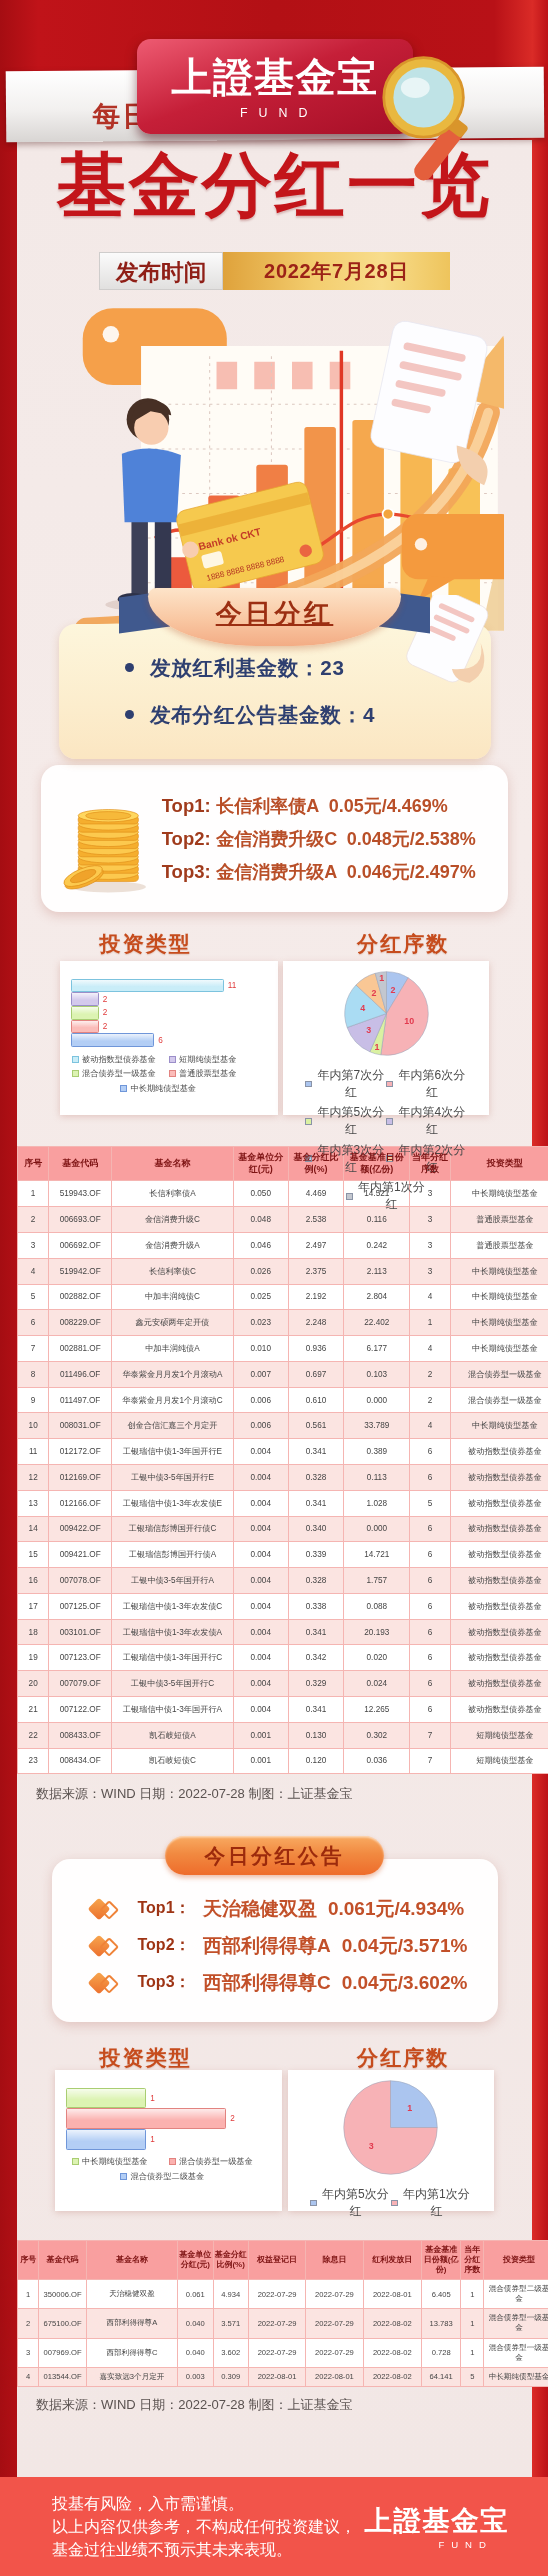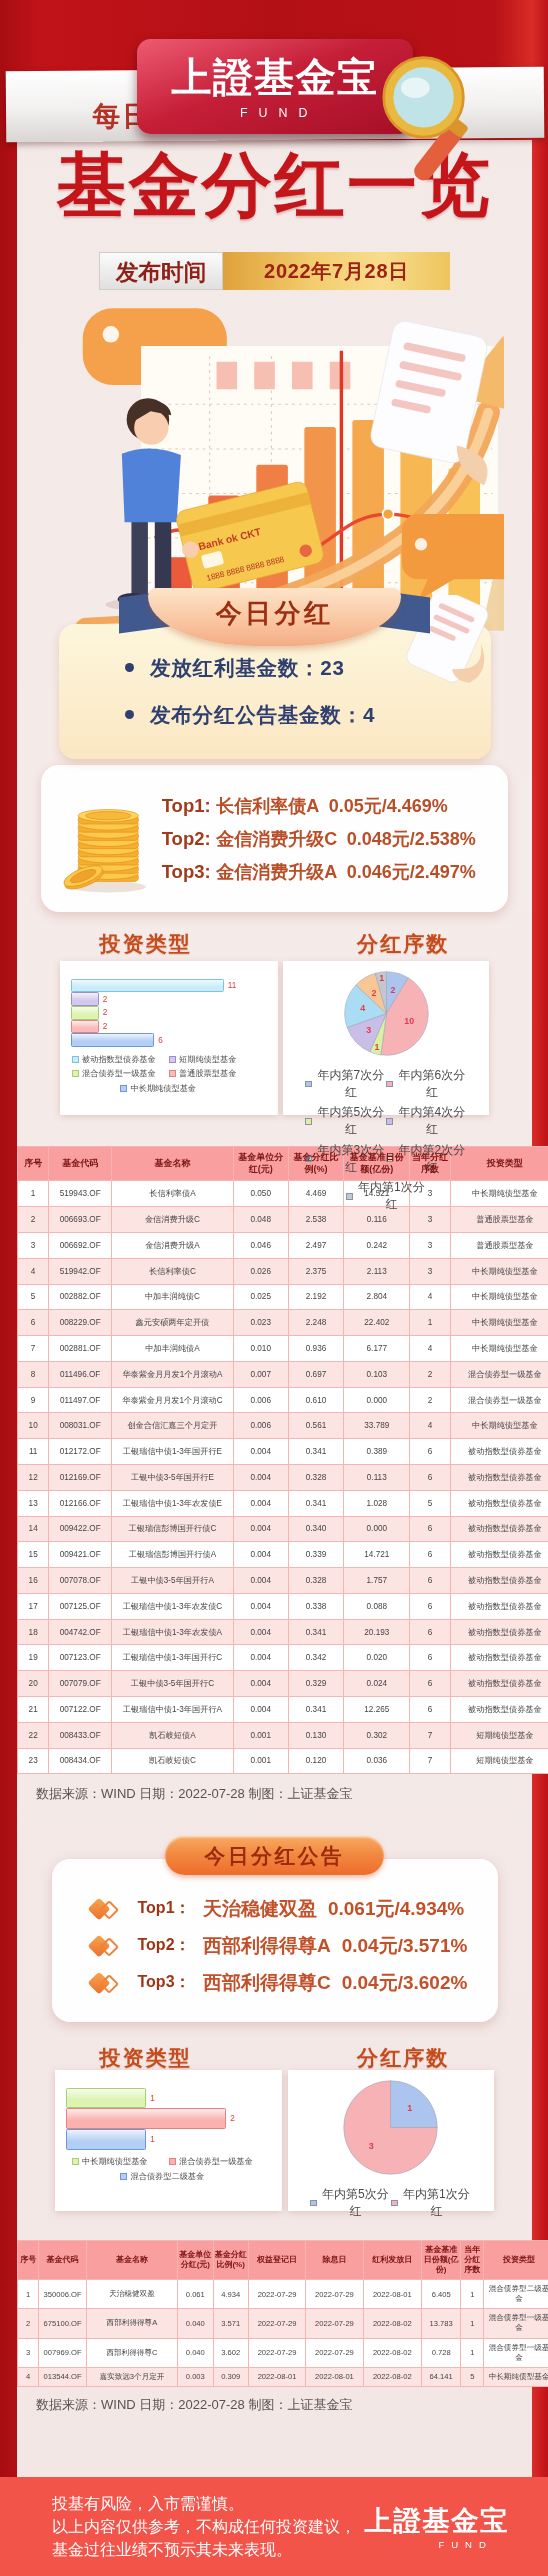--- a/index.html
+++ b/index.html
@@ -30,21 +30,21 @@
   .hero{display:block;margin:18px auto 0;}
   
   .ribbon{position:relative;width:275px;height:58px;margin:-43px auto 0;z-index:4;}
   .ribbon::before,.ribbon::after{content:'';position:absolute;top:6.9px;width:51px;height:36px;background:#40598e;z-index:-1;}
   .ribbon::before{left:-18px;transform:skewY(-8deg);}
   .ribbon::after{right:-18px;transform:skewY(8deg);}
   .ribbon-center{position:absolute;left:11px;right:11px;top:0;bottom:0;
         background:linear-gradient(180deg,#fde4c9 0%,#f9c7a2 55%,#f3ac85 100%);
         border-radius:9.6px 9.6px 50% 50% / 9.6px 9.6px 100% 100%;
         box-shadow:0 3.4px 6.2px rgba(180,80,40,.3);display:flex;align-items:center;justify-content:center;}
-  .ribbon-title{font-size:26px;font-weight:900;color:#9c2f12;letter-spacing:3.4px;margin-top:-6.9px;}
+  .ribbon-title{font-size:26px;font-weight:900;color:#9c2f12;letter-spacing:3.4px;margin-top:-6.9px;text-decoration:underline;}
   .cream-card{position:relative;width:432px;height:135px;margin:-22px auto 0;z-index:3;border-radius:16.5px;
         background:linear-gradient(180deg,#fdf6dc 0%,#fcedcd 60%,#fbe6c2 100%);
         box-shadow:0 3.4px 8.2px rgba(190,120,60,.25);padding-top:30px;box-sizing:border-box;}
   .blt-row{display:flex;align-items:center;margin:0 0 19px 66px;}
   .blt-dot{width:9px;height:9px;border-radius:50%;background:#2e3f70;margin-right:16.5px;flex:none;}
   .blt-text{font-size:20.6px;font-weight:800;color:#2e3f70;letter-spacing:0.7px;}
   .receipt-deco{position:absolute;right:-2.7px;top:-29px;}
   
   .pill{position:relative;z-index:5;display:block;width:max-content;margin:27.5px auto 0;padding:5.5px 40px;
         border-radius:27.5px;background:linear-gradient(180deg,#f9ab62 0%,#f18a41 45%,#ee6c2b 100%);
@@ -567,21 +567,21 @@
             <td>007125.OF</td>
             <td>工银瑞信中债1-3年农发债C</td>
             <td>0.004</td>
             <td>0.338</td>
             <td>0.088</td>
             <td>6</td>
             <td>被动指数型债券基金</td>
           </tr>
           <tr>
             <td>18</td>
-            <td>004742.OF</td>
+            <td>003101.OF</td>
             <td>工银瑞信中债1-3年农发债A</td>
             <td>0.004</td>
             <td>0.341</td>
             <td>20.193</td>
             <td>6</td>
             <td>被动指数型债券基金</td>
           </tr>
           <tr>
             <td>19</td>
             <td>007123.OF</td>

